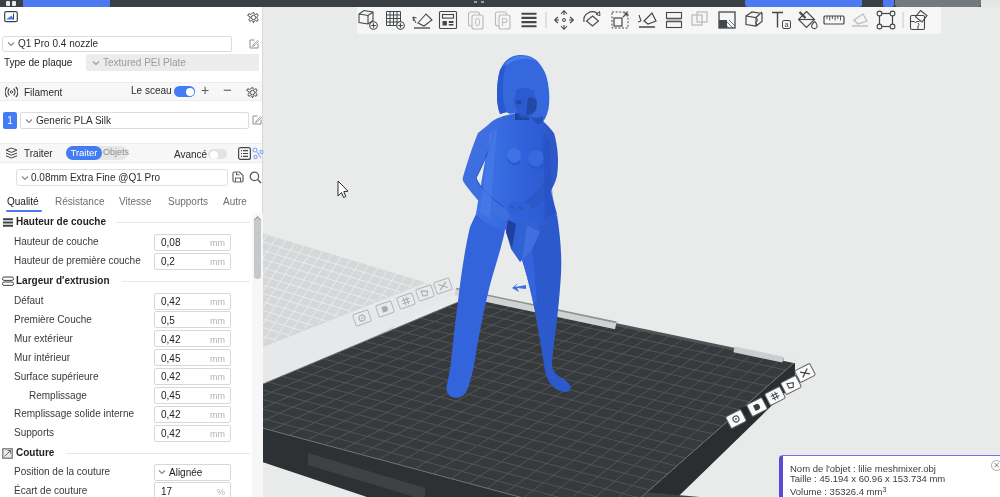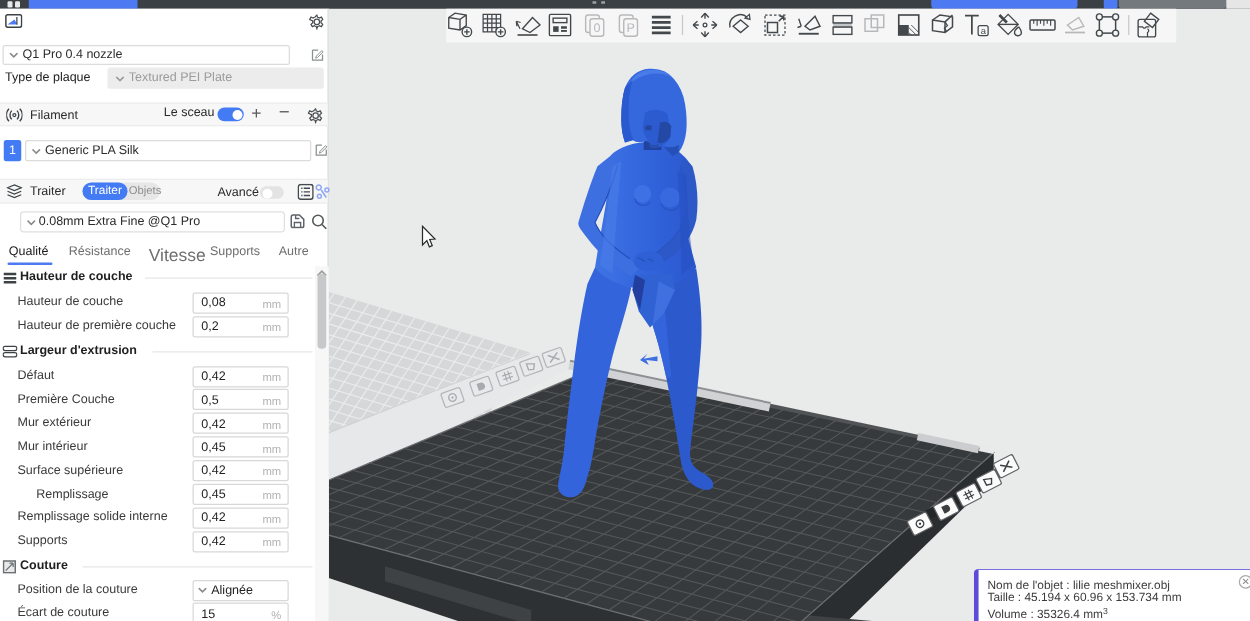--- a/index.html
+++ b/index.html
@@ -423,21 +423,21 @@
       <path d="M1,2.5 a1.5,1.5 0 0 1 1.5,-1.5 h5 L11,4.5 v5 a1.5,1.5 0 0 1 -1.5,1.5 h-7 A1.5,1.5 0 0 1 1,9.5 z" fill="none" stroke="#5f6468" stroke-width="1.2"></path>
       <path d="M3.5,11 v-4 h5 v4 M4.5,1.2 v2.6 h3" stroke="#5f6468" fill="none" stroke-width="1.1"></path>
     </svg>
     <svg class="abs" width="13" height="13" viewBox="0 0 13 13" style="left:249px;top:164px">
       <circle cx="5.4" cy="5.4" r="4.2" fill="none" stroke="#565b5e" stroke-width="1.3"></circle>
       <path d="M8.6,8.6 L12,12" stroke="#565b5e" stroke-width="1.4"></path>
     </svg>
     <div class="abs" style="left:7px;top:189px;font-size:10px;font-weight:normal;color:#1a1a1a">Qualité</div>
     <div class="abs" style="left:6px;top:203px;width:36px;height:2px;background:#4d7af2;border-radius:1px"></div>
     <div class="abs" style="left:55px;top:189px;font-size:10px;color:#6e6e6e">Résistance</div>
-    <div class="abs" style="left:119px;top:189px;font-size:14px;color:#6e6e6e">Vitesse</div>
+    <div class="abs" style="left:119px;top:189px;font-size:10px;color:#6e6e6e">Vitesse</div>
     <div class="abs" style="left:168px;top:189px;font-size:10px;color:#6e6e6e">Supports</div>
     <div class="abs" style="left:223px;top:189px;font-size:10px;color:#6e6e6e">Autre</div>
     <div class="grp" style="left:16px;top:209.3px">Hauteur de couche</div>
     <div class="hline" style="left:116px;top:214.5px;width:134px"></div>
     <svg class="abs" width="12" height="11" viewBox="0 0 12 11" style="left:2px;top:210px">
       <path d="M1,2.2 h10 M1,5.5 h10 M1,8.8 h10" stroke="#3d4245" stroke-width="2"></path>
     </svg>
     <div class="lbl" style="left:14px;top:229.3px">Hauteur de couche</div>
     <div class="inp" style="top:226.5px">
       <span class="v">0,08</span>
@@ -502,21 +502,21 @@
     </svg>
     <div class="lbl" style="left:14px;top:459.3px">Position de la couture</div>
     <div class="inp" style="top:456.5px">
       <span class="v" style="left:14px">Alignée</span>
     </div>
     <svg class="abs" width="8" height="5" viewBox="0 0 8 5" style="left:158px;top:463px">
       <path d="M1,0.5 L4,3.5 L7,0.5" stroke="#8a8a8a" fill="none" stroke-width="1.2"></path>
     </svg>
     <div class="lbl" style="left:14px;top:477.8px">Écart de couture</div>
     <div class="inp" style="top:475.0px">
-      <span class="v">15</span>
+      <span class="v">17</span>
       <span class="u">%</span>
     </div>
     <div class="abs" style="left:252px;top:206px;width:11px;height:284px;background:#f7f7f7"></div>
     <svg class="abs" width="9" height="6" viewBox="0 0 9 6" style="left:253px;top:209px">
       <path d="M1,4.5 L4.5,1 L8,4.5" stroke="#9a9a9a" fill="none" stroke-width="1.3"></path>
     </svg>
     <div class="abs" style="left:254px;top:212px;width:7px;height:60px;background:#c6c8c9;border-radius:3px"></div>
   </div>
 <div class="abs" style="left:779px;top:455px;width:228px;height:50px;background:#fff;border:1px solid #7a6ee0;border-left:4px solid #5b4bd8;border-radius:4px">
 <div class="abs" style="left:7px;top:8px;font-size:9.5px;color:#3c3c3c;line-height:10.3px;white-space:nowrap">Nom de l'objet : lilie meshmixer.obj<br>Taille : 45.194 x 60.96 x 153.734 mm<br>Volume : 35326.4 mm<span style="font-size:7px;vertical-align:3px">3</span><br>Triangles : 20778</div>

